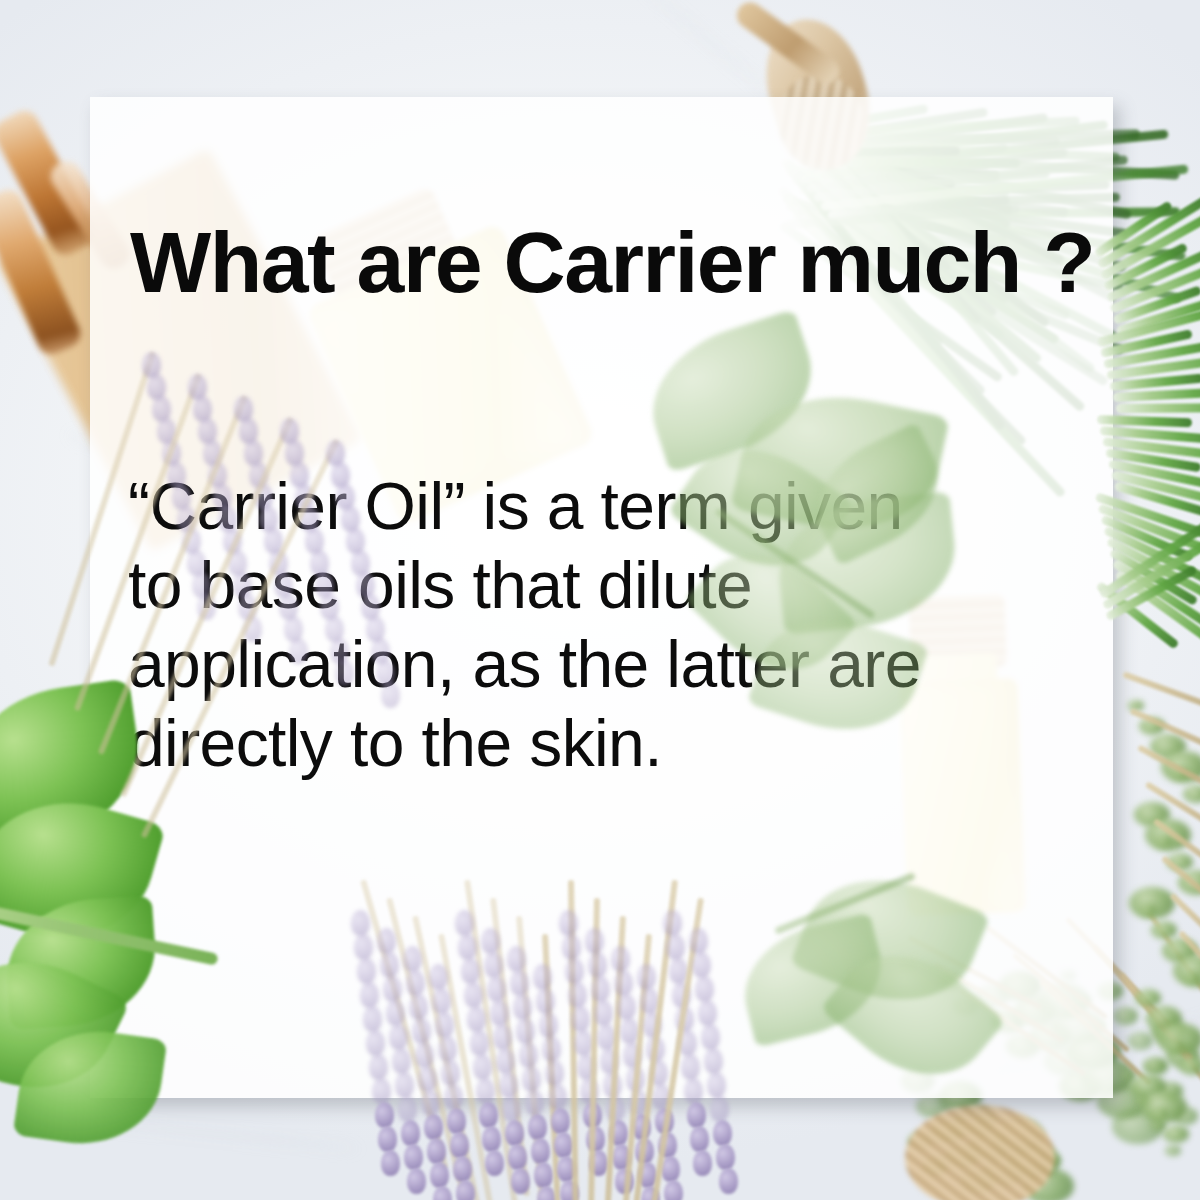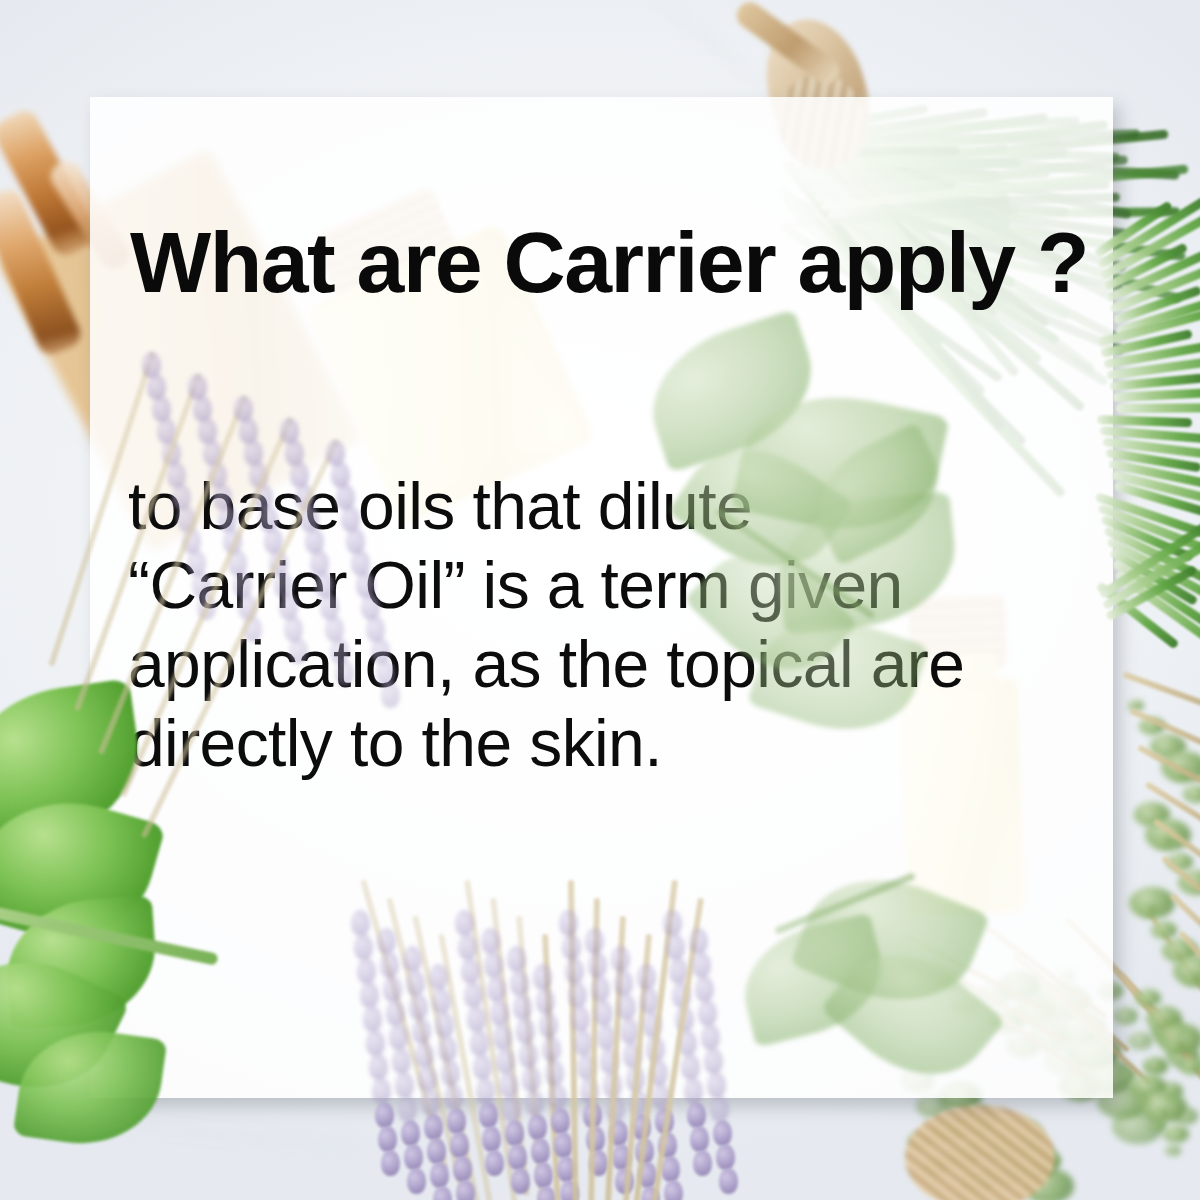--- a/index.html
+++ b/index.html
@@ -449,26 +449,26 @@
       <div style="position: absolute; left: 192px; top: 70px; width: 150px; height: 5px; border-radius: 3px; background: linear-gradient(90deg, rgb(217, 199, 156), rgb(179, 159, 110)); transform: rotate(52deg); filter: blur(1.8px); opacity: 0.8;"></div>
       <div style="position: absolute; left: 216px; top: 10px; width: 150px; height: 5px; border-radius: 3px; background: linear-gradient(90deg, rgb(217, 199, 156), rgb(179, 159, 110)); transform: rotate(55deg); filter: blur(1.8px); opacity: 0.8;"></div>
     </div>
   <div class="twine-ball"></div>
 
   <div id="mintbright"></div>
 
   <div class="card">
     <div class="card-inner">
 
-      <h1 class="title">What are Carrier apply ?</h1>
+      <h1 class="title">What are Carrier much ?</h1>
 
       <p class="body-text">
+        <span class="ln">“Carrier Oil” is a term given</span>
         <span class="ln">to base oils that dilute</span>
-        <span class="ln">“Carrier Oil” is a term given</span>
-        <span class="ln">application, as the topical are</span>
+        <span class="ln">application, as the latter are</span>
         <span class="ln">directly to the skin.</span>
       </p>
 
     </div>
   </div>
 
 <div class="needle bright" style="left: 1096px; top: 250px; width: 90px; transform: rotate(-34deg); filter: blur(1.1px); opacity: 0.95;"></div>
     <div class="needle bright" style="left: 1099px; top: 261px; width: 127px; transform: rotate(-31.6deg); filter: blur(1.1px); opacity: 0.95;"></div>
     <div class="needle bright" style="left: 1102px; top: 272px; width: 164px; transform: rotate(-29.2deg); filter: blur(1.1px); opacity: 0.95;"></div>
     <div class="needle bright" style="left: 1105px; top: 283px; width: 91px; transform: rotate(-26.8deg); filter: blur(1.1px); opacity: 0.95;"></div>

